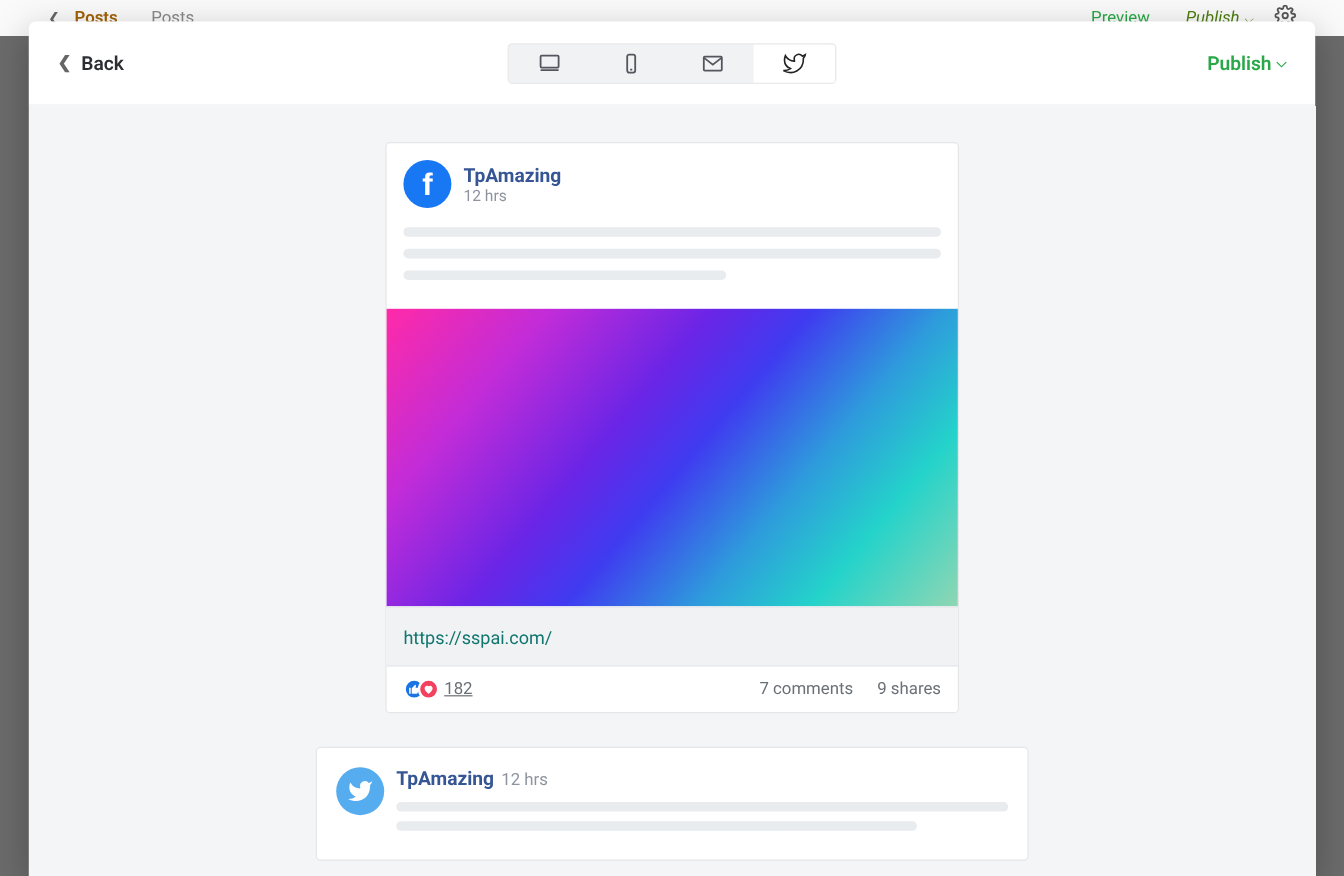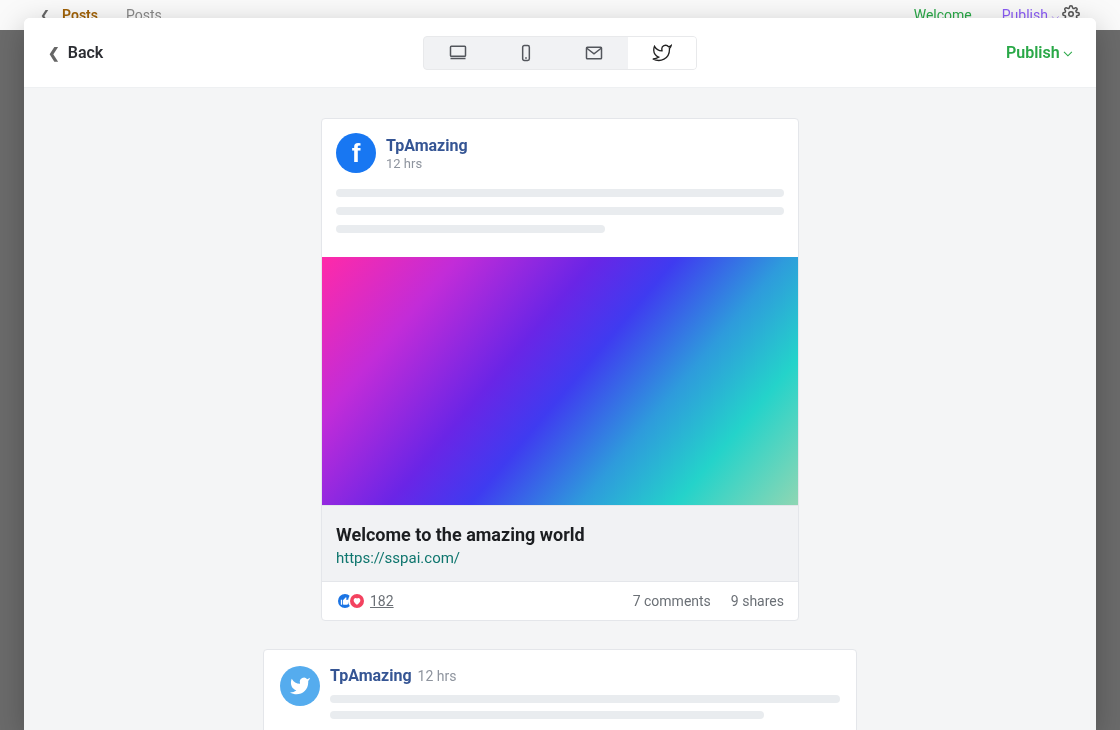--- a/index.html
+++ b/index.html
@@ -19,21 +19,21 @@
     display: flex;
     align-items: center;
     padding: 0 40px;
     color: #333;
     font-size: 14px;
   }
   .bg-bar .bg-posts { font-weight: 600; margin-left: 12px; color: #a16207;}
   .bg-bar .bg-draft { color: #888; margin-left: 28px; }
   .bg-bar .spacer { flex: 1; }
   .bg-bar .bg-preview { color: #29a847; margin-right: 30px; font-size:14px;}
-  .bg-bar .bg-publish { color: #8b5cf6; margin-right: 3px; }
+  .bg-bar .bg-publish { color: #4d7c0f; margin-right: 18px; font-style: italic; }
   .bg-bar .bg-gear { color: #333; }
 
   .modal {
     position: absolute;
     left: 24px;
     right: 24px;
     top: 18px;
     bottom: 0;
     background: #fff;
     border-radius: 6px 6px 0 0;
@@ -197,21 +197,21 @@
   .tw-skel .skel { margin-bottom: 8px; }
 </style>
 </head>
 <body>
 
 <div class="bg-bar">
   <span style="color:#666;font-size:12px;">❮</span>
   <span class="bg-posts">Posts</span>
   <span class="bg-draft">Posts</span>
   <span class="spacer"></span>
-  <span class="bg-preview">Welcome</span>
+  <span class="bg-preview">Preview</span>
   <span class="bg-publish"><span>Publish</span> <span style="font-size:10px;">⌵</span></span>
   <span class="bg-gear">
     <svg width="18" height="18" viewBox="0 0 24 24" fill="none" stroke="#555" stroke-width="2" stroke-linecap="round" stroke-linejoin="round">
         <circle cx="12" cy="12" r="3"></circle>
         <path d="M19.4 15a1.65 1.65 0 0 0 .33 1.82l.06.06a2 2 0 1 1-2.83 2.83l-.06-.06a1.65 1.65 0 0 0-1.82-.33 1.65 1.65 0 0 0-1 1.51V21a2 2 0 1 1-4 0v-.09a1.65 1.65 0 0 0-1-1.51 1.65 1.65 0 0 0-1.82.33l-.06.06a2 2 0 1 1-2.83-2.83l.06-.06A1.65 1.65 0 0 0 4.6 15a1.65 1.65 0 0 0-1.51-1H3a2 2 0 1 1 0-4h.09A1.65 1.65 0 0 0 4.6 9a1.65 1.65 0 0 0-.33-1.82l-.06-.06A2 2 0 1 1 7.04 4.29l.6.06A1.65 1.65 0 0 0 8.92 4.68 1.65 1.65 0 0 0 9.92 3.17V3a2 2 0 1 1 4 0v.09c0 .66.39 1.26 1 1.51.61.25 1.32.11 1.82-.33l.06-.06a2 2 0 1 1 2.83 2.83l-.6.06c-.44.5-.58 1.21-.33 1.82.25.61.85 1 1.51 1H21a2 2 0 1 1 0 4h-.09c-.66 0-1.26.39-1.51 1z"></path>
       </svg>
   </span>
 </div>
 
 <div class="modal">
@@ -263,21 +263,20 @@
           <div class="fb-time">12 hrs</div>
         </div>
       </div>
       <div class="skel-lines">
         <div class="skel w100"></div>
         <div class="skel w100"></div>
         <div class="skel w60"></div>
       </div>
       <div class="gradient"></div>
       <div class="fb-link-box">
-        <div class="fb-title">Welcome to the amazing world</div>
         <div class="fb-url">https://sspai.com/</div>
       </div>
       <div class="fb-footer">
         <div class="react-icons">
           <span class="react-circ react-like">
             <svg width="10" height="10" viewBox="0 0 24 24" fill="#fff">
                 <path d="M2 21h3V9H2v12zM22 11c0-1.1-.9-2-2-2h-5.3l.8-3.8v-.3c0-.4-.2-.8-.4-1.1L14 3 7.6 9.6C7.2 10 7 10.5 7 11v8c0 1.1.9 2 2 2h8c.8 0 1.5-.5 1.8-1.2l2.1-6.3c.1-.2.1-.5.1-.7v-1.8z"></path>
               </svg>
           </span>
           <span class="react-circ react-love">

